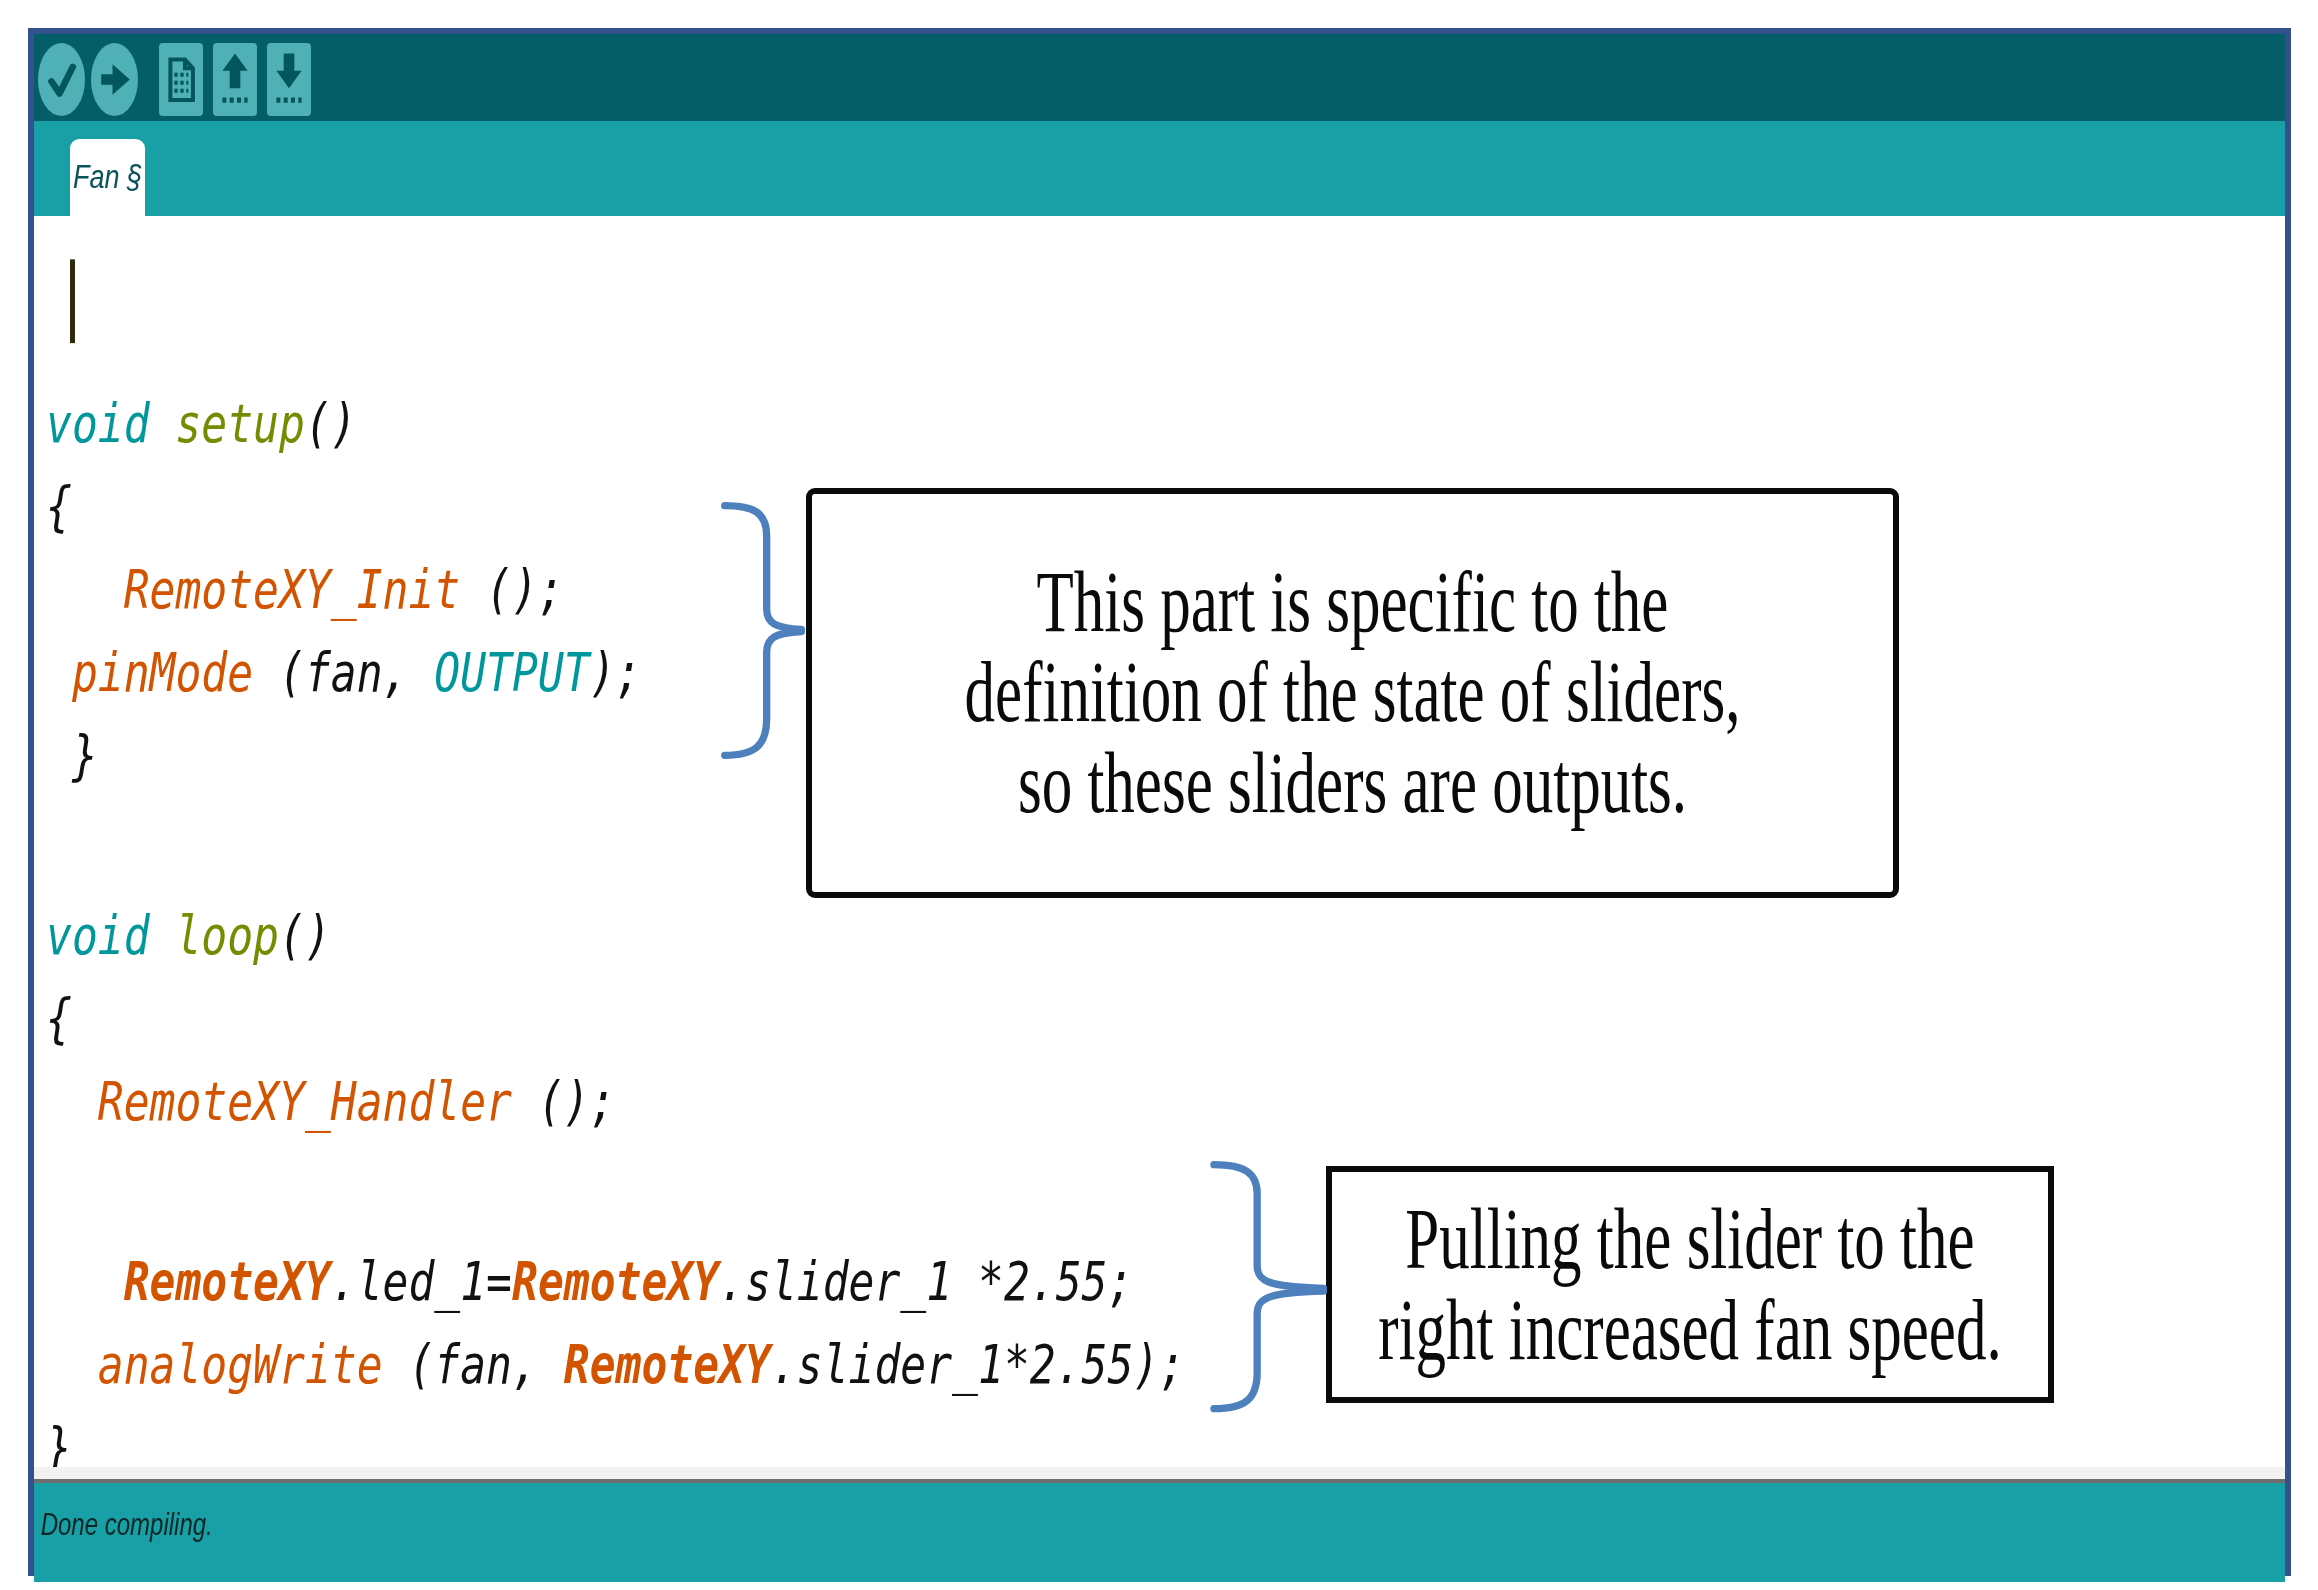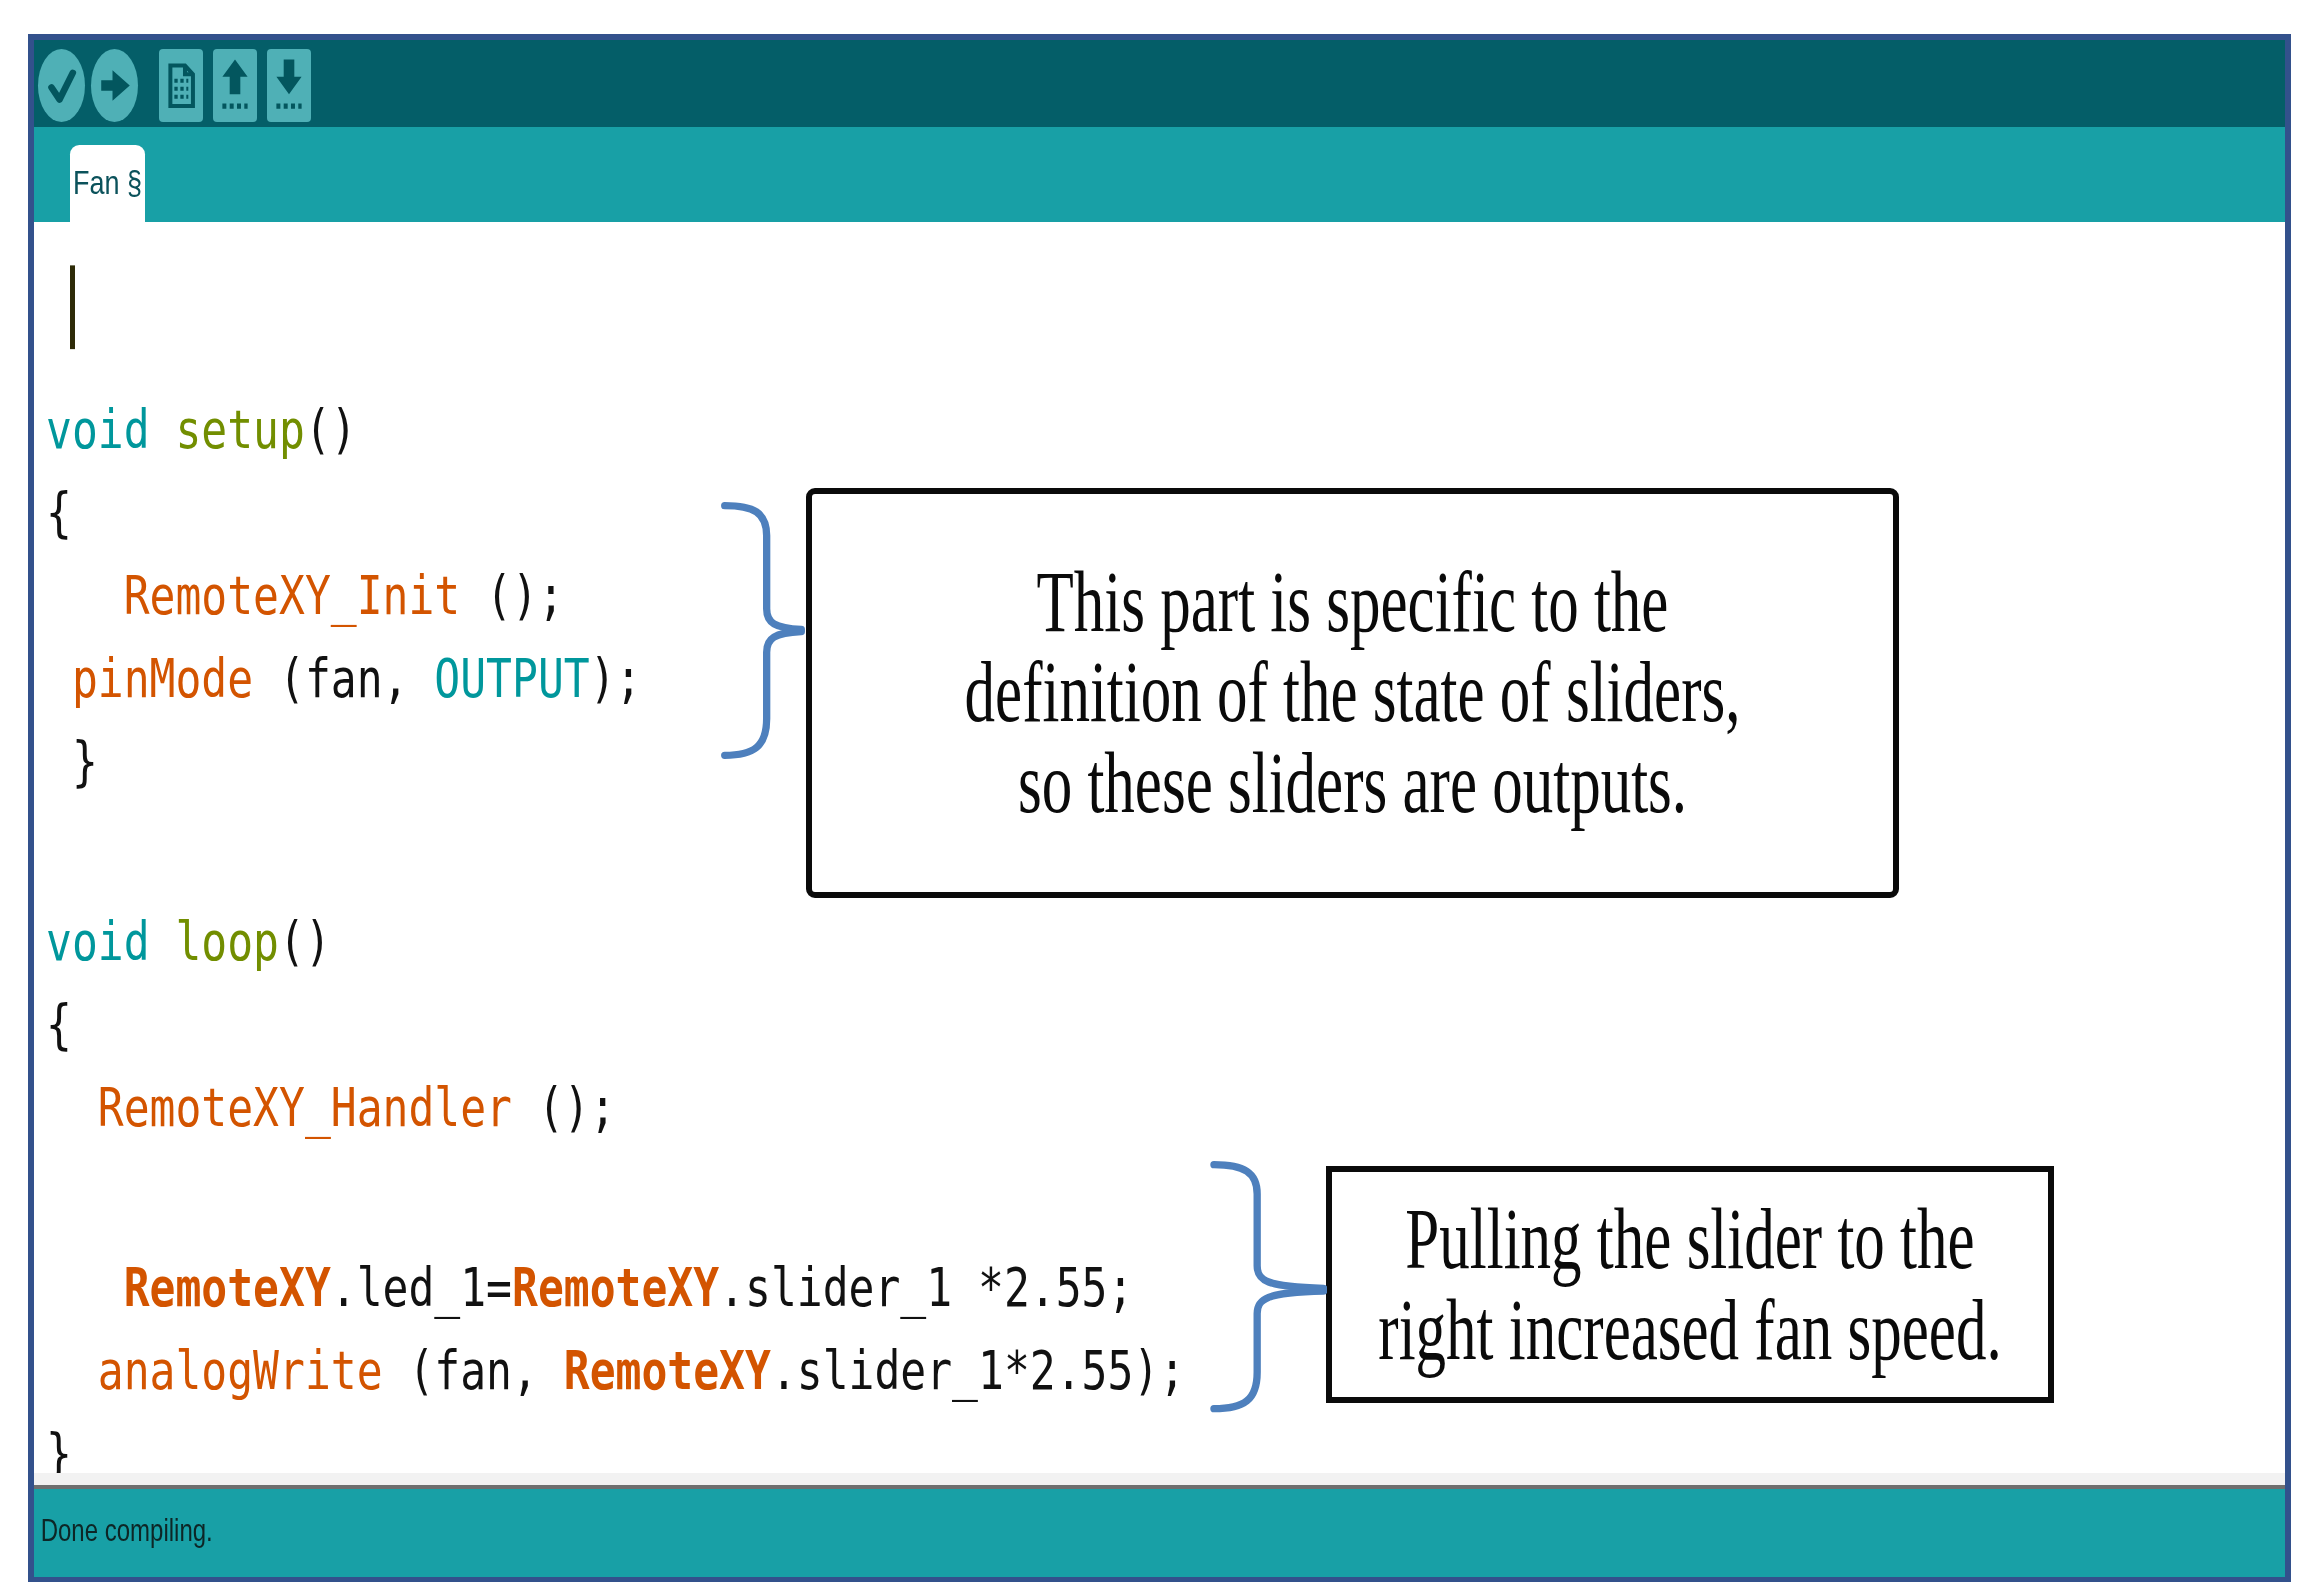--- a/index.html
+++ b/index.html
@@ -1,23 +1,23 @@
 <!DOCTYPE html>
 <html style="--navy-border: #33518C; --accent-teal-dark: #045E68; --accent-teal: #18A0A6; --icon-fill: #4FB0B6; --icon-glyph: #03565E; --tab-text: #0B525B; --code-keyword: #00979C; --code-function: #728E00; --code-orange: #D35400; --code-default: #111111; --cursor-color: #2E2B08; --brace-blue: #4E80BD; --box-border: #0A0A0A; --strip-gray: #F2F2F2; --strip-line: #6F6F6F; --status-text: #0D2626;font-size:10.7px"><head>
 <meta charset="utf-8">
 <style>
   html,body{margin:0;padding:0;}
   body{
     width:2319px;height:1591px;position:relative;background:#ffffff;
     font-family:"Liberation Sans",sans-serif;overflow:hidden;
   }
   .window{
-    position:absolute;left:28px;top:34px;width:2263px;height:1548px;
+    position:absolute;left:28px;top:28px;width:2263px;height:1548px;
     border:6.7px solid var(--navy-border);box-sizing:border-box;background:#0f172a;
-    display:flex;flex-direction:column;
+    display:flex;flex-direction:column;font-style:italic;
   }
   
   .toolbar{height:87px;background:var(--accent-teal-dark);position:relative;flex:none;}
   .tb-btn{position:absolute;top:8.7px;height:73px;background:var(--icon-fill);
     display:flex;align-items:center;justify-content:center;cursor:pointer;}
   .tb-round{width:47px;border-radius:50%;}
   .tb-square{width:44px;border-radius:4px;}
   .tb-btn svg{display:block;}
   
   .tabbar{height:95px;background:var(--accent-teal);position:relative;flex:none;}
@@ -42,21 +42,21 @@
   .tok-f{color:var(--code-function);}
   .tok-o{color:var(--code-orange);}
   .tok-ob{color:var(--code-orange);font-weight:bold;}
   .tok-d{color:var(--code-default);}
   .cursor{display:inline-block;width:4.7px;height:67px;background:var(--cursor-color);
     vertical-align:middle;margin-left:24px;}
   
   .gray-strip{height:12px;background:var(--strip-gray);flex:none;}
   .gray-line{height:4px;background:var(--strip-line);flex:none;}
   
-  .console{height:88px;background:var(--accent-teal);flex:none;position:relative;}
+  .console{height:99px;background:var(--accent-teal);flex:none;position:relative;}
   .status-msg{
     position:absolute;left:6.7px;top:23px;font-size:24px;color:var(--status-text);
     transform:scaleY(1.3);transform-origin:0 0;white-space:nowrap;
     font-family:"Liberation Sans",sans-serif;
   }
   
   .ann-box{
     position:absolute;background:#ffffff;border:6px solid var(--box-border);box-sizing:border-box;
     display:flex;flex-direction:column;align-items:center;justify-content:center;z-index:5;
   }

